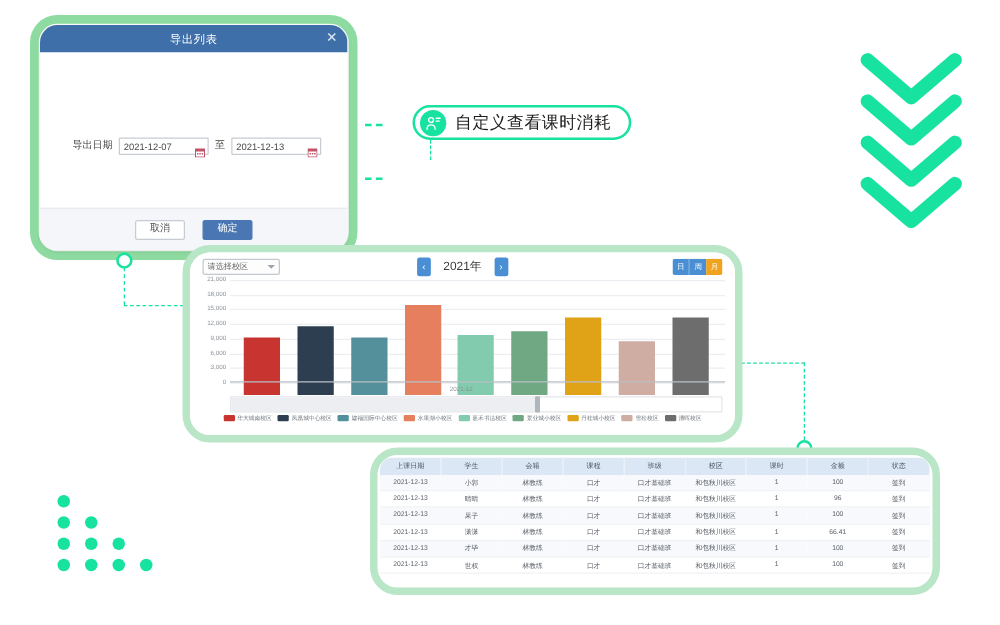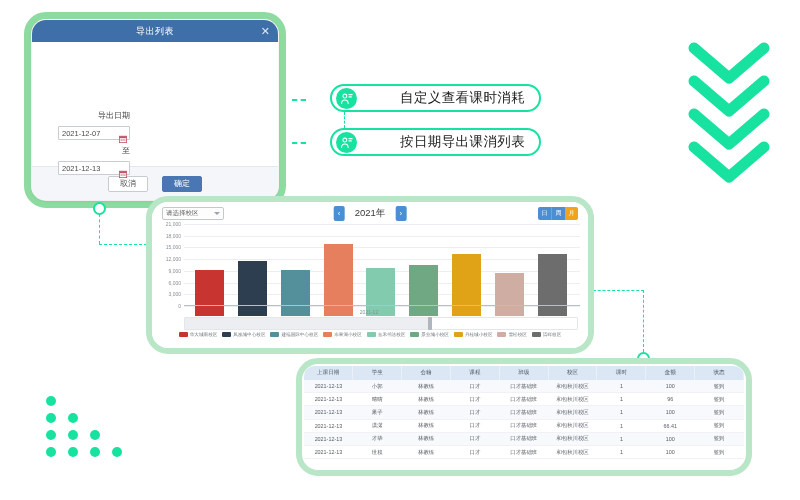--- a/index.html
+++ b/index.html
@@ -34,21 +34,21 @@
     height:22px;background:#3f6fa8;color:#ffffff;position:relative;
     display:flex;align-items:center;justify-content:center;
   }
   .dlg-title .t{font-size:9px;letter-spacing:.5px;}
   .dlg-close{
     position:absolute;right:8px;top:50%;transform:translateY(-50%);
     color:#dce8f5;font-size:11px;line-height:1;cursor:pointer;
   }
   .dlg-body{height:124px;background:#ffffff;position:relative;}
   .field-row{
-    position:absolute;left:26px;top:68px;display:flex;align-items:flex-end;gap:5px;flex-direction:column;
+    position:absolute;left:26px;top:68px;display:flex;align-items:flex-start;gap:5px;
   }
   .field-label{font-size:8px;color:#444;white-space:nowrap;}
   .date-input{
     width:72px;height:14px;border:1px solid #c8cdd4;background:#fff;border-radius:1px;
     display:flex;align-items:center;padding:0 2px 0 3px;box-sizing:border-box;
   }
   .date-input .val{font-size:7.5px;color:#4a4a4a;flex:1;}
   .cal-ico{width:8px;height:8px;flex:0 0 auto;}
   .to-label{font-size:8px;color:#444;}
   .dlg-foot{
@@ -66,21 +66,21 @@
     position:absolute;width:13px;height:13px;border-radius:50%;
     border:2.5px solid #17e2a0;background:#ffffff;box-sizing:border-box;
   }
   .dash-v{position:absolute;border-left:1.6px dashed #17e2a0;}
   .dash-h{position:absolute;border-top:1.6px dashed #17e2a0;}
 
   
   .callout{
     position:absolute;display:flex;align-items:center;height:28px;
     border:2.2px solid #17e2a0;border-radius:15px;background:#ffffff;
-    padding:0 14px 0 4px;box-sizing:border-box;gap:36px;
+    padding:0 14px 0 4px;box-sizing:border-box;
   }
   .callout .badge{
     width:21px;height:21px;border-radius:50%;background:#17e2a0;
     display:flex;align-items:center;justify-content:center;flex:0 0 auto;margin-right:7px;
   }
   .callout .ctext{font-size:13.5px;color:#1b1b1b;white-space:nowrap;letter-spacing:.4px;}
   .callout-tail{position:absolute;width:14px;border-top:2.2px dashed #17e2a0;}
 
   
   .chart-frame{
@@ -246,30 +246,20 @@
           <circle cx="6" cy="5" r="2.4" fill="none" stroke="#ffffff" stroke-width="1.3"></circle>
           <path d="M2 14c0-2.6 1.8-4.2 4-4.2s4 1.6 4 4.2" fill="none" stroke="#ffffff" stroke-width="1.3" stroke-linecap="round"></path>
           <path d="M11 3.2h4M11 6h3" stroke="#ffffff" stroke-width="1.3" stroke-linecap="round"></path>
         </svg>
     </span>
     <span class="ctext">自定义查看课时消耗</span>
   </div>
   <div class="dash-v" style="left:344px;top:112px;height:16px;"></div>
 
   <div class="callout-tail" style="left:292px;top:142px;"></div>
-  <div class="callout" style="left:330px;top:128px;">
-    <span class="badge">
-      <svg width="13" height="13" viewBox="0 0 16 16">
-          <circle cx="6" cy="5" r="2.4" fill="none" stroke="#ffffff" stroke-width="1.3"></circle>
-          <path d="M2 14c0-2.6 1.8-4.2 4-4.2s4 1.6 4 4.2" fill="none" stroke="#ffffff" stroke-width="1.3" stroke-linecap="round"></path>
-          <path d="M11 3.2h4M11 6h3" stroke="#ffffff" stroke-width="1.3" stroke-linecap="round"></path>
-        </svg>
-    </span>
-    <span class="ctext">按日期导出课消列表</span>
-  </div>
 
   <div class="chart-frame"></div>
   <div class="chart-inner">
     <div class="chart-toolbar">
       <div class="select-box">
         <span class="sv">请选择校区</span>
         <span class="caret"></span>
       </div>
       <div class="year-nav">
         <span class="navbtn">‹</span>

